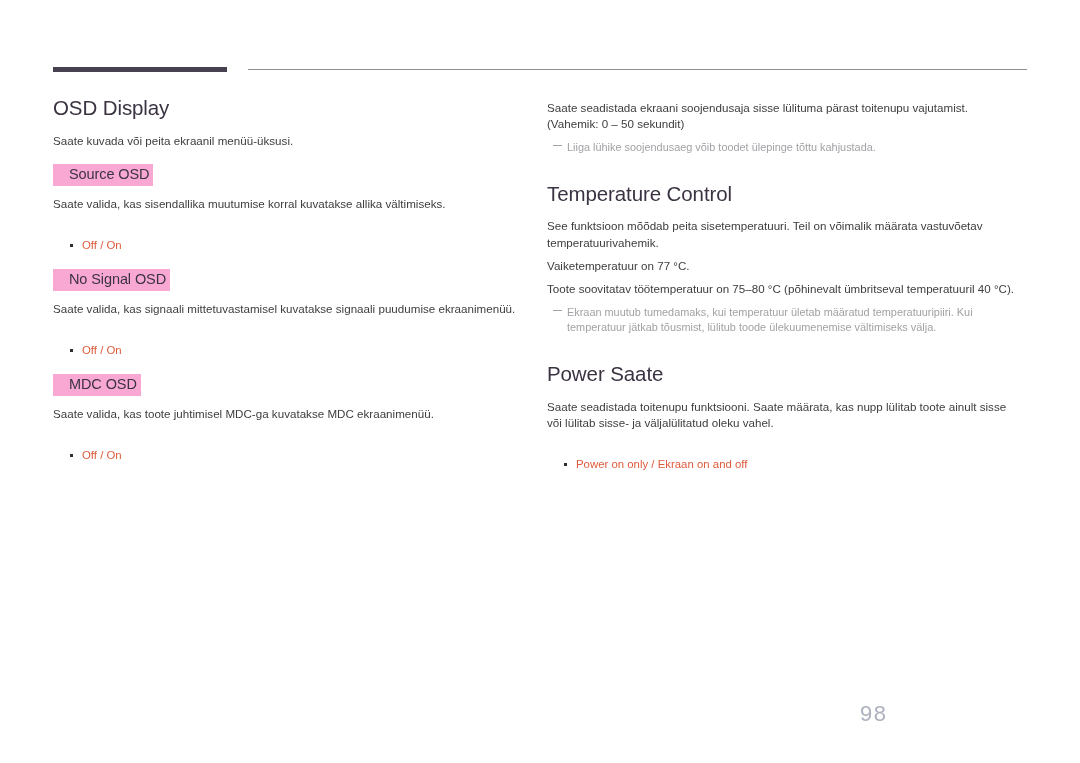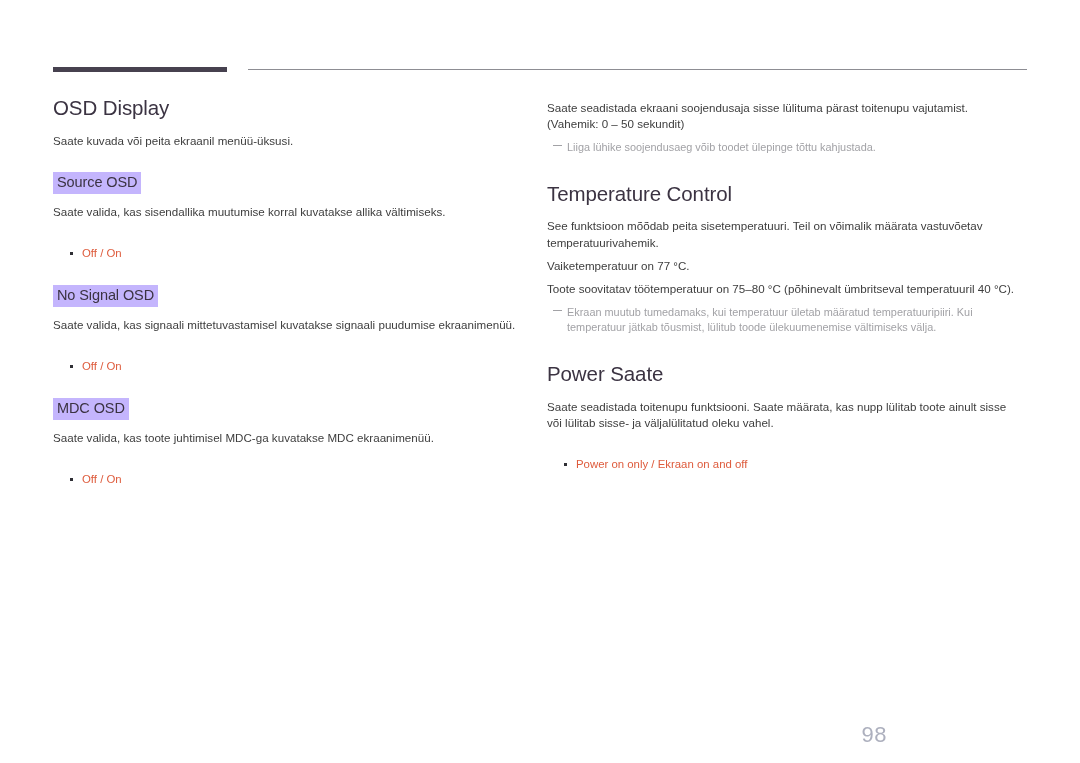--- a/index.html
+++ b/index.html
@@ -66,25 +66,25 @@
     letter-spacing: -0.1px;
     line-height: 1.15;
     margin: 0 0 13px 0;
   }
 
   .subsection {
     display: inline-block;
     font-size: 14.5px;
     font-weight: normal;
     color: #3b3342;
-    background: #c4b5fd;
+    background: #f9a8d4;
     line-height: 1.34;
-    padding: 1px 4px 2px 4px;
+    padding: 1px 4px 2px 16px;
     letter-spacing: -0.1px;
-    margin: 8px 0 6px 0;
+    margin: 0 0 6px 0;
   }
 
   p.body {
     font-size: 11.6px;
     line-height: 1.42;
     color: #3d3d3d;
     margin: 4px 0 7px 0;
     letter-spacing: 0.01px;
   }
 
@@ -132,25 +132,26 @@
   }
 
   .spacer-lg { height: 20px; }
   .spacer-md { height: 14px; }
   .spacer-sm { height: 8px; }
 
   
   .page-number {
     position: absolute;
     right: 53px;
-    top: 724px;
+    top: 705px;
     font-size: 22px;
     color: #adb0be;
     letter-spacing: 0.5px;
     line-height: 1;
+    font-family: Liberation Mono, monospace;
   }
 </style>
 </head>
 <body>
 
 <div class="page">
 
   <div class="header-rule">
     <div class="bar-thick"></div>
     <div class="bar-thin"></div>

